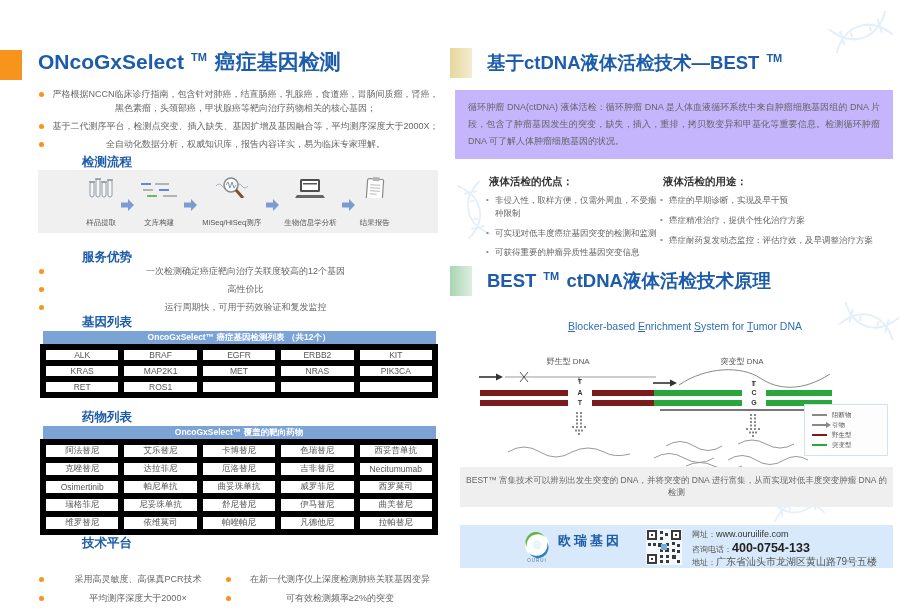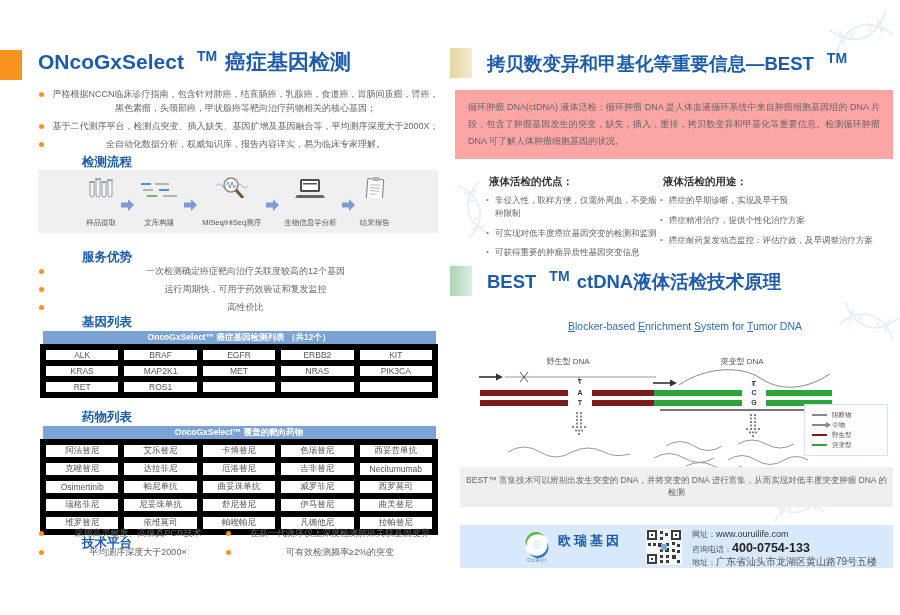--- a/index.html
+++ b/index.html
@@ -10,21 +10,21 @@
   .abs { position:absolute; }
 
   
   .accent { position:absolute; width:22px; height:30px; }
   #orange-bar { left:0; top:50px; background:#f7941e; }
   #tan-bar    { left:450px; top:48px; background:linear-gradient(to right,#e6d79d,#f3ecd0); }
   #green-bar  { left:450px; top:266px; background:linear-gradient(to right,#a9d5b1,#ddeee1); }
 
   
   .big-title { position:absolute; color:#1d5caa; font-weight:bold; font-size:21px; white-space:nowrap; }
-  .big-title sup { font-size:14px; font-weight:bold; vertical-align:super; margin:0 2px 0 13px; }
+  .big-title sup { font-size:11px; font-weight:bold; vertical-align:super; margin:0 2px 0 7px; }
   #best-title, #principle-title { font-size:18.5px; }
   .sec-h { position:absolute; color:#1d5caa; font-weight:bold; font-size:12.5px; white-space:nowrap;margin-left:44px; }
 
   
   ul.blt { list-style:none; }
   ul.blt li { position:relative; padding-left:13px; font-size:9px; color:#666; line-height:1.55; margin-bottom:4px;text-align:center; }
   ul.blt li::before { content:''; position:absolute; left:1px; top:4px; width:5px; height:5px; border-radius:50%; background:#f7941e; }
   ul.dot li { position:relative; padding-left:9px; font-size:8.5px; color:#666; line-height:1.5; margin-bottom:7px; }
   ul.dot { list-style:none; }
   ul.dot li::before { content:'•'; position:absolute; left:0; top:0; color:#888; font-size:8px; }
@@ -34,25 +34,25 @@
   .pstep { display:flex; flex-direction:column; align-items:center; justify-content:flex-end; height:52px; }
   .pstep .plabel { font-size:7.5px; color:#555; margin-top:20px; white-space:nowrap; }
   .parrow { display:flex; align-items:center; margin:0 1px; padding-top:6px; }
 
   
   table.dtable { position:absolute; border-collapse:collapse; width:398px; table-layout:fixed; }
   table.dtable th { background:#7ca3d6; color:#fff; font-size:8.5px; font-weight:bold; height:15px; border:1px solid #7ca3d6; }
   table.dtable td { border:6px solid #000000; background:#fff; height:15px; text-align:center; font-size:8.5px; color:#555; }
 
   
-  #platform-list { left:38px; top:527px; width:404px; display:grid; grid-template-columns:187px 1fr; grid-template-rows:repeat(2,auto); grid-auto-flow:column; }
+  #platform-list { left:38px; top:573px; width:404px; display:grid; grid-template-columns:187px 1fr; grid-template-rows:repeat(2,auto); grid-auto-flow:column; }
   #platform-list li { margin-bottom:5px; }
 
   
-  #ctdna-box { left:455px; top:90px; width:438px; background:#fca5a5; padding:9px 13px; font-size:9px; color:#666; line-height:1.9; text-align:justify; }
+  #ctdna-box { left:455px; top:90px; width:438px; background:#c4b5fd; padding:9px 13px; font-size:9px; color:#666; line-height:1.9; text-align:justify; }
   .sub-h { position:absolute; font-size:10.5px; font-weight:bold; color:#333; white-space:nowrap; }
 
   #subtitle { left:520px; top:320px; width:330px; text-align:center; color:#2e6db5; font-size:10.5px; }
   #subtitle .u { text-decoration:underline; }
 
   
   #diagram { left:460px; top:356px; width:430px; height:110px; }
   .dg-half { position:absolute; top:0; height:110px; }
   #dg-wild { left:18px; width:185px; }
   #dg-mutant { left:192px; width:185px; }
@@ -225,22 +225,22 @@
         </g>
       </svg>
       <span class="plabel">结果报告</span>
     </div>
   </div>
 
   <div class="sec-h" style="left:38px;top:249px">服务优势</div>
   <ul class="blt abs" style="left:38px;top:265px;width:402px">
 
   <li>一次检测确定癌症靶向治疗关联度较高的12个基因</li>
+      <li>高性价比</li>
       <li>运行周期快，可用于药效验证和复发监控</li>
-      <li>高性价比</li>
     </ul>
 
   <div class="sec-h" style="left:38px;top:314px">基因列表</div>
   <table class="dtable" style="left:40px;top:331px">
     <thead>
         <tr>
           <th colspan="5">OncoGxSelect™ 癌症基因检测列表 （共12个）</th>
         </tr>
       </thead>
     <tbody>
@@ -326,21 +326,21 @@
   <ul class="blt abs" id="platform-list">
 
   <li>采用高灵敏度、高保真PCR技术</li>
       <li>平均测序深度大于2000×</li>
       <li>在新一代测序仪上深度检测肺癌关联基因变异</li>
       <li>可有效检测频率≥2%的突变</li>
     </ul>
 
   <div class="accent" id="tan-bar"></div>
   <div class="big-title" id="best-title" style="left:487px;top:50px">
-    <span>拷贝数变异和甲基化等重要信息—BEST</span><sup>TM</sup>
+    <span>基于ctDNA液体活检技术—BEST</span><sup>TM</sup>
   </div>
 
   <div id="ctdna-box" class="abs">
     <span>循环肿瘤 DNA(ctDNA) 液体活检：循环肿瘤 DNA 是人体血液循环系统中来自肿瘤细胞基因组的 DNA 片段，包含了肿瘤基因发生的突变，缺失，插入，重排，拷贝数变异和甲基化等重要信息。检测循环肿瘤 DNA 可了解人体肿瘤细胞基因的状况。</span>
   </div>
 
   <div class="sub-h" style="left:489px;top:175px">液体活检的优点：</div>
   <ul class="dot abs" style="left:486px;top:194px;width:172px">
 
   <li>非侵入性，取样方便，仅需外周血，不受瘤种限制</li>

